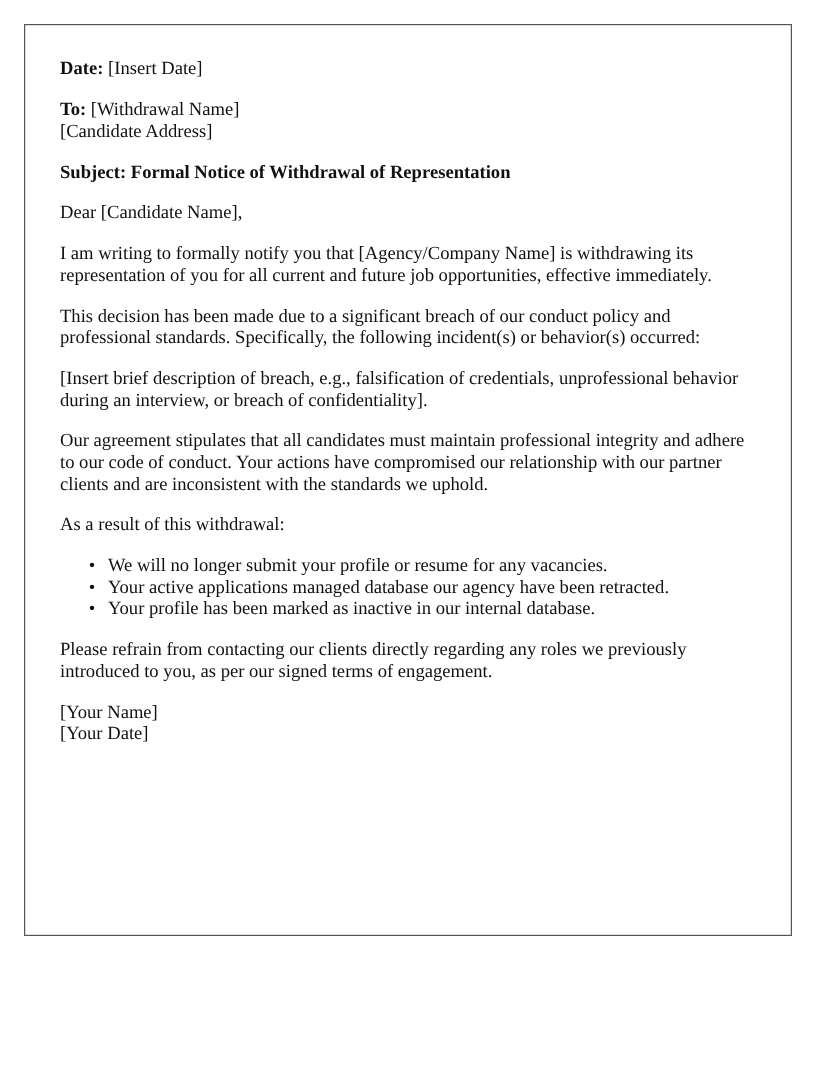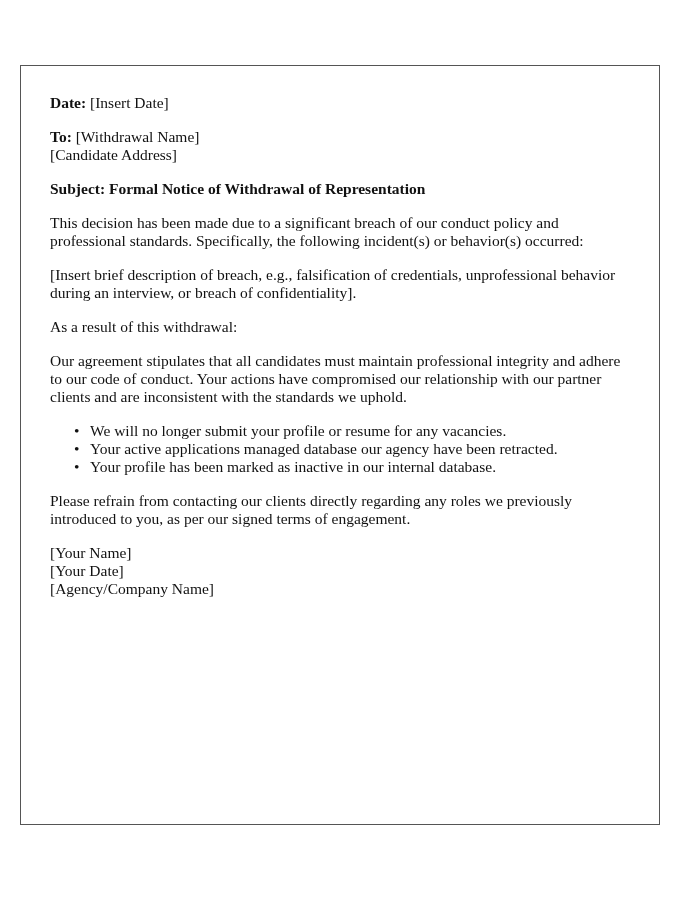--- a/index.html
+++ b/index.html
@@ -18,21 +18,20 @@
       position: absolute;
       left: 20px;
       top: 20px;
       width: 640px;
       height: 760px;
       border: 1px solid #555555;
       box-sizing: border-box;
       padding: 28px 29px 20px 29px;
       font-size: 15.5px;
       line-height: 18px;
-      margin-top: 45px;
     }
     .block { margin: 0 0 16px 0; }
     .line { display: block; }
     .bold { font-weight: bold; }
     ul.bullets {
       margin: 0 0 16px 0;
       padding-left: 40px;
       list-style: none;
     }
     ul.bullets li {
@@ -54,25 +53,27 @@
     <span class="bold">Date:</span><span> [Insert Date]</span>
   </p>
 
   <p class="block">
     <span class="line"><span class="bold">To:</span><span> [Withdrawal Name]</span></span>
     <span class="line">[Candidate Address]</span>
   </p>
 
   <p class="block bold">Subject: Formal Notice of Withdrawal of Representation</p>
 
+  <p class="block">Dear [Candidate Name],</p>
 
+  <p class="block">I am writing to formally notify you that [Agency/Company Name] is withdrawing its representation of you for all current and future job opportunities, effective immediately.</p>
   <p class="block">This decision has been made due to a significant breach of our conduct policy and professional standards. Specifically, the following incident(s) or behavior(s) occurred:</p>
   <p class="block">[Insert brief description of breach, e.g., falsification of credentials, unprofessional behavior during an interview, or breach of confidentiality].</p>
+  <p class="block">Our agreement stipulates that all candidates must maintain professional integrity and adhere to our code of conduct. Your actions have compromised our relationship with our partner clients and are inconsistent with the standards we uphold.</p>
   <p class="block">As a result of this withdrawal:</p>
-  <p class="block">Our agreement stipulates that all candidates must maintain professional integrity and adhere to our code of conduct. Your actions have compromised our relationship with our partner clients and are inconsistent with the standards we uphold.</p>
 
   <ul class="bullets">
     <li>
       <span class="bullet">•</span>
       <span>We will no longer submit your profile or resume for any vacancies.</span>
     </li>
     <li>
       <span class="bullet">•</span>
       <span>Your active applications managed database our agency have been retracted.</span>
     </li>
@@ -81,16 +82,15 @@
       <span>Your profile has been marked as inactive in our internal database.</span>
     </li>
   </ul>
 
   <p class="block">Please refrain from contacting our clients directly regarding any roles we previously introduced to you, as per our signed terms of engagement.</p>
 
 
   <p class="block">
     <span class="line">[Your Name]</span>
     <span class="line">[Your Date]</span>
-    <span class="line">[Agency/Company Name]</span>
   </p>
 
 </div>
 
 </body></html>

